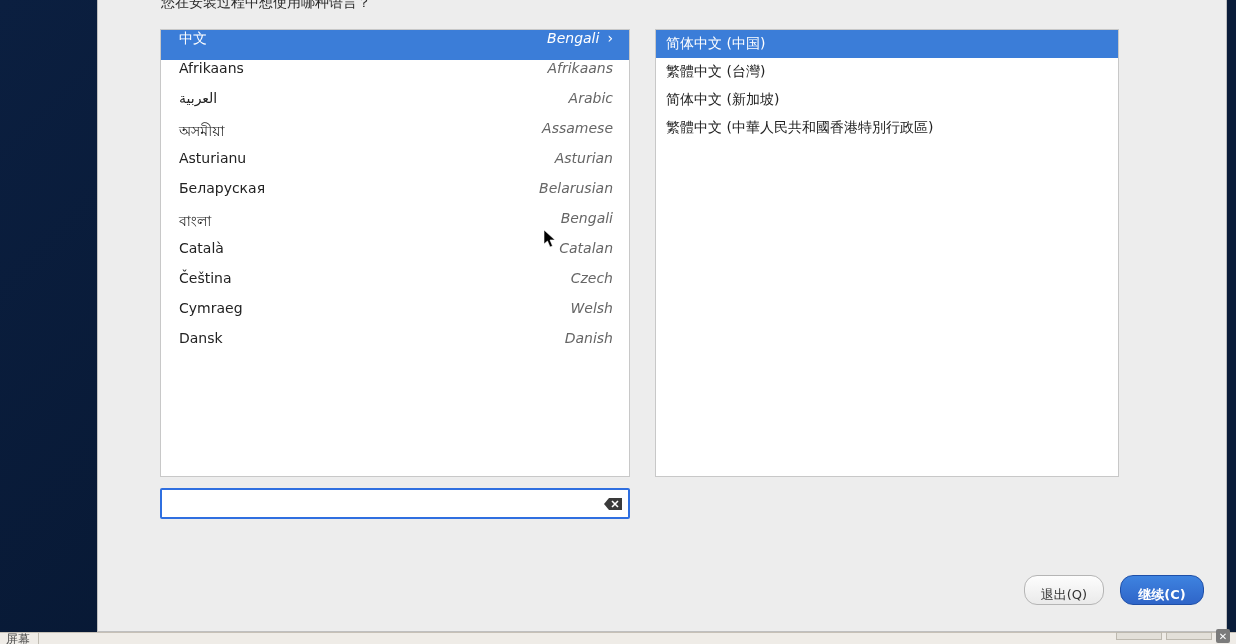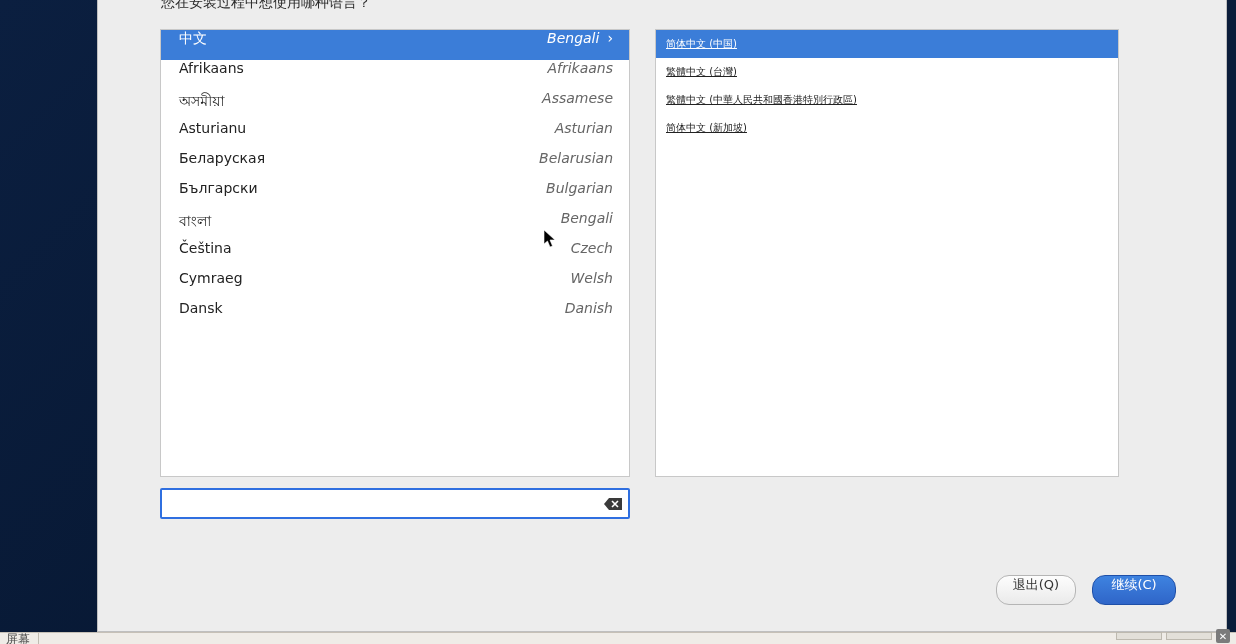--- a/index.html
+++ b/index.html
@@ -81,24 +81,23 @@
     height: 448px;
     background: #ffffff;
     border: 1px solid #c8c8c8;
     overflow: hidden;
   }
   .variant-row {
     height: 26px;
     display: flex;
     align-items: center;
     padding: 14px 10px;
-    font-size: 10px;
+    font-size: 14px;
     color: #222;
     cursor: pointer;
-    text-decoration: underline;
   }
   .variant-row.selected {
     background: #3b7dd8;
     color: #fff;
   }
 
   .search-box {
     position: absolute;
     left: 62px;
     top: 488px;
@@ -126,40 +125,42 @@
     justify-content: center;
   }
   .clear-icon svg { display:block; }
 
   .btn {
     position: absolute;
     height: 30px;
     border-radius: 13px;
     font-size: 13px;
     display: flex;
-    align-items: flex-start;
+    align-items: flex-end;
     justify-content: center;
     cursor: pointer;
     user-select: none;
+    margin-left: 28px;
   }
   .btn-quit {
     left: 898px;
     top: 575px;
     width: 80px;
     background: linear-gradient(#fdfdfd, #eaeaea);
     border: 1px solid #b5b5b5;
     color: #333;
   }
   .btn-continue {
     left: 994px;
     top: 575px;
     width: 84px;
     background: linear-gradient(#3e83e0, #2f65c8);
     border: 1px solid #1e4fa8;
     color: #fff;
+    font-weight: bold;
   }
 
   .taskbar {
     position: absolute;
     left: 0;
     bottom: 0;
     width: 1236px;
     height: 12px;
     background: #efece7;
     border-top: 1px solid #c6c0b6;
@@ -232,47 +233,53 @@
             <span class="chevron">›</span>
           </span>
         </div>
         <div class="lang-row">
           <span class="native">Afrikaans</span>
           <span class="right-group">
             <span class="english">Afrikaans</span>
           </span>
         </div>
         <div class="lang-row">
+          <span class="native">العربية</span>
+          <span class="right-group">
+            <span class="english">Arabic</span>
+          </span>
+        </div>
+        <div class="lang-row">
           <span class="native">অসমীয়া</span>
           <span class="right-group">
             <span class="english">Assamese</span>
           </span>
         </div>
         <div class="lang-row">
           <span class="native">Asturianu</span>
           <span class="right-group">
             <span class="english">Asturian</span>
           </span>
         </div>
         <div class="lang-row">
           <span class="native">Беларуская</span>
           <span class="right-group">
             <span class="english">Belarusian</span>
           </span>
         </div>
         <div class="lang-row">
-          <span class="native">Български</span>
-          <span class="right-group">
-            <span class="english">Bulgarian</span>
-          </span>
-        </div>
-        <div class="lang-row">
           <span class="native">বাংলা</span>
           <span class="right-group">
             <span class="english">Bengali</span>
+          </span>
+        </div>
+        <div class="lang-row">
+          <span class="native">Català</span>
+          <span class="right-group">
+            <span class="english">Catalan</span>
           </span>
         </div>
         <div class="lang-row">
           <span class="native">Čeština</span>
           <span class="right-group">
             <span class="english">Czech</span>
           </span>
         </div>
         <div class="lang-row">
           <span class="native">Cymraeg</span>
@@ -289,24 +296,24 @@
       </div>
 
     <div class="variant-list" id="variant-list">
         <div class="variant-row selected">
           <span>简体中文 (中国)</span>
         </div>
         <div class="variant-row">
           <span>繁體中文 (台灣)</span>
         </div>
         <div class="variant-row">
+          <span>简体中文 (新加坡)</span>
+        </div>
+        <div class="variant-row">
           <span>繁體中文 (中華人民共和國香港特別行政區)</span>
-        </div>
-        <div class="variant-row">
-          <span>简体中文 (新加坡)</span>
         </div>
       </div>
 
     <div class="search-box">
       <input type="text" value="" style="">
       <span class="clear-icon">
         <svg width="18" height="12" viewBox="0 0 18 12">
           <path d="M5 0 L18 0 L18 12 L5 12 L0 6 Z" fill="#3a3a3a"></path>
           <path d="M8 3 L14 9 M14 3 L8 9" stroke="#fff" stroke-width="1.6"></path>
         </svg>

